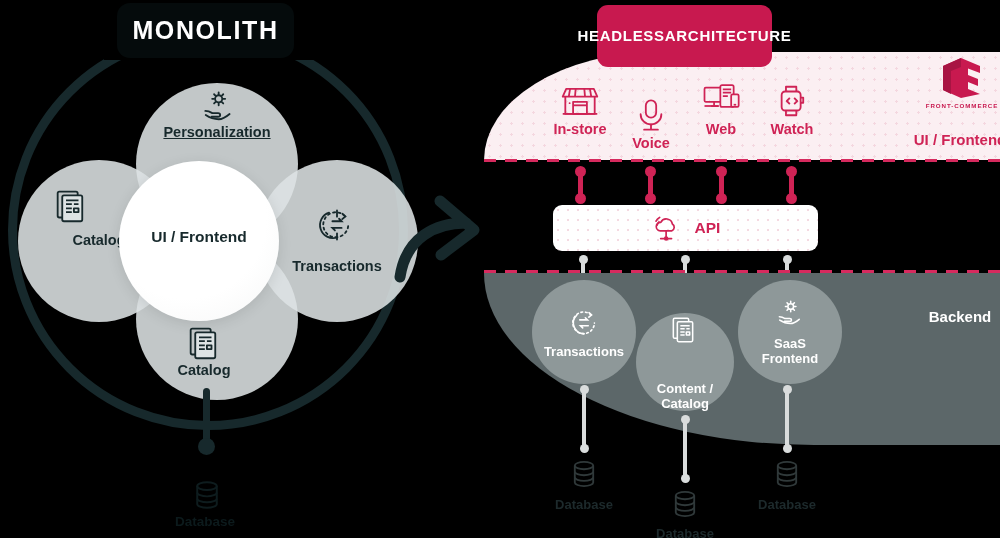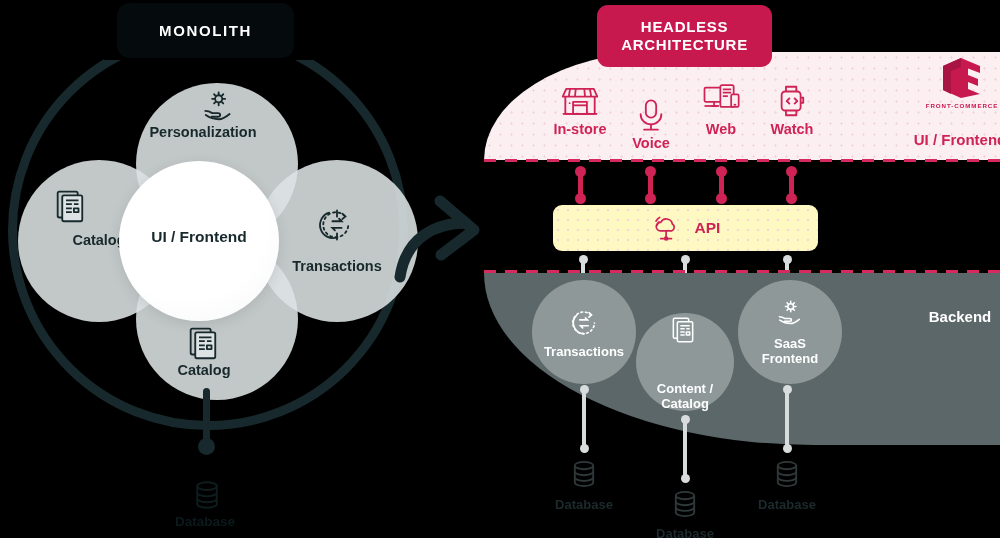--- a/index.html
+++ b/index.html
@@ -15,21 +15,21 @@
   }
   #mono-ring-mask{
     position:absolute;left:104px;top:14px;width:210px;height:46px;background:#000;
   }
   #mono-badge{
     position:absolute;left:117px;top:3px;width:177px;height:55px;
     background:#050b0c;border-radius:13px;
     display:flex;align-items:center;justify-content:center;
   }
   #mono-badge .t{
-    color:#ffffff;font-size:15px;font-weight:700;letter-spacing:1.6px;
+    color:#ffffff;font-size:25px;font-weight:700;letter-spacing:1.6px;
   }
 
   .petal{
     position:absolute;border-radius:50%;
     background:#dde3e4;
   }
   .petal.blend{mix-blend-mode:normal;opacity:.88;}
   #p-top{left:136px;top:83px;width:162px;height:162px;}
   #p-left{left:18px;top:160px;width:162px;height:162px;}
   #p-right{left:256px;top:160px;width:162px;height:162px;}
@@ -70,35 +70,35 @@
     position:absolute;left:484px;top:159px;width:520px;height:3px;
     background:repeating-linear-gradient(to right,#d62a5e 0 12px,transparent 12px 21px);
   }
   .ch-item{position:absolute;width:92px;text-align:center;}
   .ch-icon{width:38px;height:38px;margin:0 auto;display:block;}
   .ch-label{font-size:14.5px;font-weight:700;color:#cf2355;margin-top:6px;}
 
   #hd-badge{
     position:absolute;left:597px;top:5px;width:175px;height:62px;
     background:#c8194f;border-radius:11px;
-    display:flex;flex-direction:column;align-items:center;justify-content:center;
+    display:flex;flex-direction:row;align-items:center;justify-content:center;
   }
   #hd-badge .l1,#hd-badge .l2{color:#fff;font-size:15px;font-weight:700;letter-spacing:.7px;line-height:18px;}
 
   #fc-logo{position:absolute;left:938px;top:56px;width:46px;height:44px;}
   #fc-wordmark{position:absolute;left:912px;top:102px;width:100px;text-align:center;font-size:6.2px;font-weight:700;letter-spacing:.9px;color:#c8194f;}
   #fe-role{position:absolute;left:900px;top:131px;width:120px;text-align:center;font-size:15px;font-weight:700;color:#cf2355;}
 
   .pin-pink{position:absolute;width:5px;background:#cf2355;}
   .pin-pink .d1,.pin-pink .d2{position:absolute;left:-3px;width:11px;height:11px;border-radius:50%;background:#cf2355;}
   .pin-pink .d1{top:-4px;} .pin-pink .d2{bottom:-4px;}
 
   #api-box{
     position:absolute;left:553px;top:205px;width:265px;height:46px;
-    background:#fef9c3;border-radius:9px;overflow:hidden;
+    background:#ffffff;border-radius:9px;overflow:hidden;
     display:flex;align-items:center;justify-content:center;gap:13px;
   }
   #api-box:after{
     content:"";position:absolute;inset:0;
     background-image:radial-gradient(#f2cfd9 1.1px, transparent 1.2px);
     background-size:10px 10px;opacity:.8;pointer-events:none;
   }
   #api-icon{width:31px;height:31px;position:relative;z-index:2;}
   #api-label{font-size:15.5px;font-weight:700;color:#cf2355;position:relative;z-index:2;}
 
@@ -147,21 +147,21 @@
   <div class="petal blend" id="p-bottom"></div>
 
   <div class="petal-icon" style="left:197px;top:88px;">
     <svg viewBox="0 0 48 48" width="40" height="40" fill="none" stroke="#17292c" stroke-width="2.2" stroke-linecap="round" stroke-linejoin="round">
       <circle cx="26" cy="13" r="4.3"></circle>
       <path d="M26 5.2v2.3M26 18.5v2.3M33.8 13h-2.3M20.5 13h-2.3M31.5 7.5l-1.6 1.6M22.1 16.9l-1.6 1.6M31.5 18.5l-1.6-1.6M22.1 9.1l-1.6-1.6"></path>
       <path d="M10 27.5c3 0 6 1.2 8.4 2.6h6.8c1.6 0 2.6 1 2.6 2.2s-1 2.2-2.6 2.2h-7.6"></path>
       <path d="M10.5 32.5c5 3.4 10.6 5 15.6 5 3.6 0 8.4-2.4 13-6.3"></path>
     </svg>
   </div>
-  <div class="petal-label" style="left:108px;top:124px;">Personalization</div>
+  <div class="petal-label" style="left:122px;top:124px;text-decoration:underline;">Personalization</div>
 
   <div class="petal-icon" style="left:51px;top:185px;">
     <svg viewBox="0 0 48 48" width="40" height="40" fill="none" stroke="#17292c" stroke-width="2.2" stroke-linejoin="round">
       <rect x="8" y="8" width="24" height="31" rx="2"></rect>
       <rect x="13.5" y="12.5" width="24" height="31" rx="2" fill="#dde3e4"></rect>
       <path d="M18 18.5h15M18 23h7M27.5 23h5.5M18 28h7M18 32.5h7M27.5 28h5.5v4.5h-5.5z"></path>
     </svg>
   </div>
   <div class="petal-label" style="left:4px;top:232px;">Catalog</div>
 

